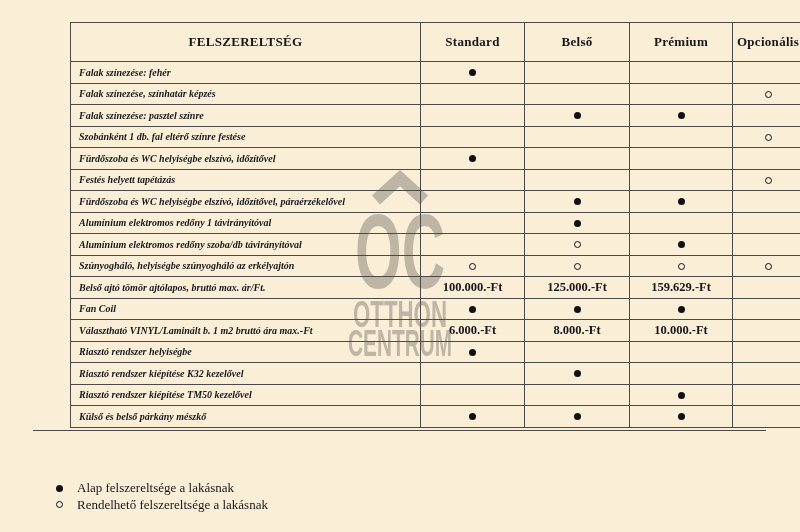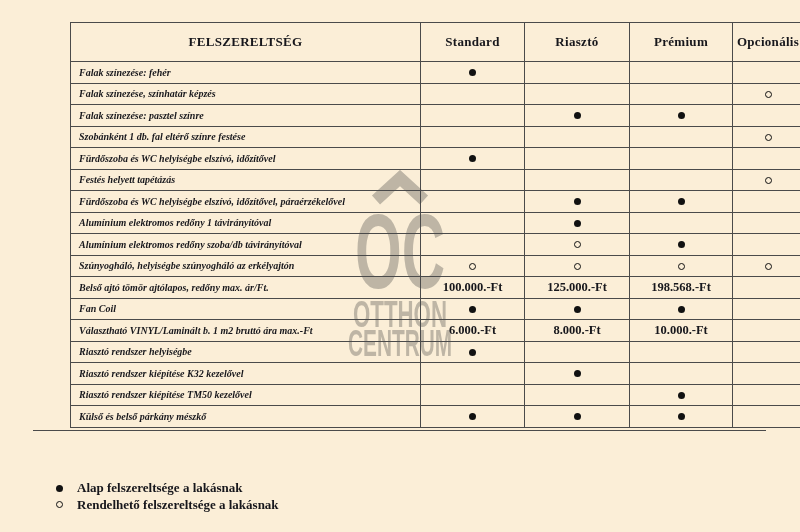--- a/index.html
+++ b/index.html
@@ -87,21 +87,20 @@
   }
   .dot.filled { width: 7px; height: 7px; background: #111; }
   .dot.open   { width: 5px; height: 5px; border: 1.6px solid #111; background: transparent; }
 
   .legend {
     position: absolute;
     left: 55px;
     top: 480px;
     z-index: 1;
     font-size: 13px;
-    font-weight: bold;
   }
   .legend-item {
     display: flex;
     align-items: center;
     height: 16.5px;
   }
   .legend-symbol {
     width: 9px;
     display: flex;
     justify-content: center;
@@ -126,21 +125,21 @@
         <col style="width:350px">
           <col style="width:104px">
           <col style="width:105px">
         <col style="width:103px">
           <col style="width:71px">
       </colgroup>
       <thead>
         <tr>
           <th>FELSZERELTSÉG</th>
           <th>Standard</th>
-          <th>Riasztó</th>
+          <th>Belső</th>
           <th>Prémium</th>
           <th>Opcionális</th>
         </tr>
       </thead>
       <tbody>
           <tr>
             <td class="label-cell">Falak színezése: fehér</td>
             <td class="value-cell"><span class="dot filled"></span></td>
             <td class="value-cell"></td>
             <td class="value-cell"></td>
@@ -203,24 +202,24 @@
             <td class="value-cell"></td>
           </tr>
           <tr>
             <td class="label-cell">Szúnyogháló, helyiségbe szúnyogháló az erkélyajtón</td>
             <td class="value-cell"><span class="dot open"></span></td>
             <td class="value-cell"><span class="dot open"></span></td>
             <td class="value-cell"><span class="dot open"></span></td>
             <td class="value-cell"><span class="dot open"></span></td>
           </tr>
           <tr>
-            <td class="label-cell">Belső ajtó tömör ajtólapos, redőny max. ár/Ft.</td>
+            <td class="label-cell">Belső ajtó tömör ajtólapos, bruttó max. ár/Ft.</td>
             <td class="value-cell">100.000.-Ft</td>
             <td class="value-cell">125.000.-Ft</td>
-            <td class="value-cell">198.568.-Ft</td>
+            <td class="value-cell">159.629.-Ft</td>
             <td class="value-cell"></td>
           </tr>
           <tr>
             <td class="label-cell">Fan Coil</td>
             <td class="value-cell"><span class="dot filled"></span></td>
             <td class="value-cell"><span class="dot filled"></span></td>
             <td class="value-cell"><span class="dot filled"></span></td>
             <td class="value-cell"></td>
           </tr>
           <tr>

